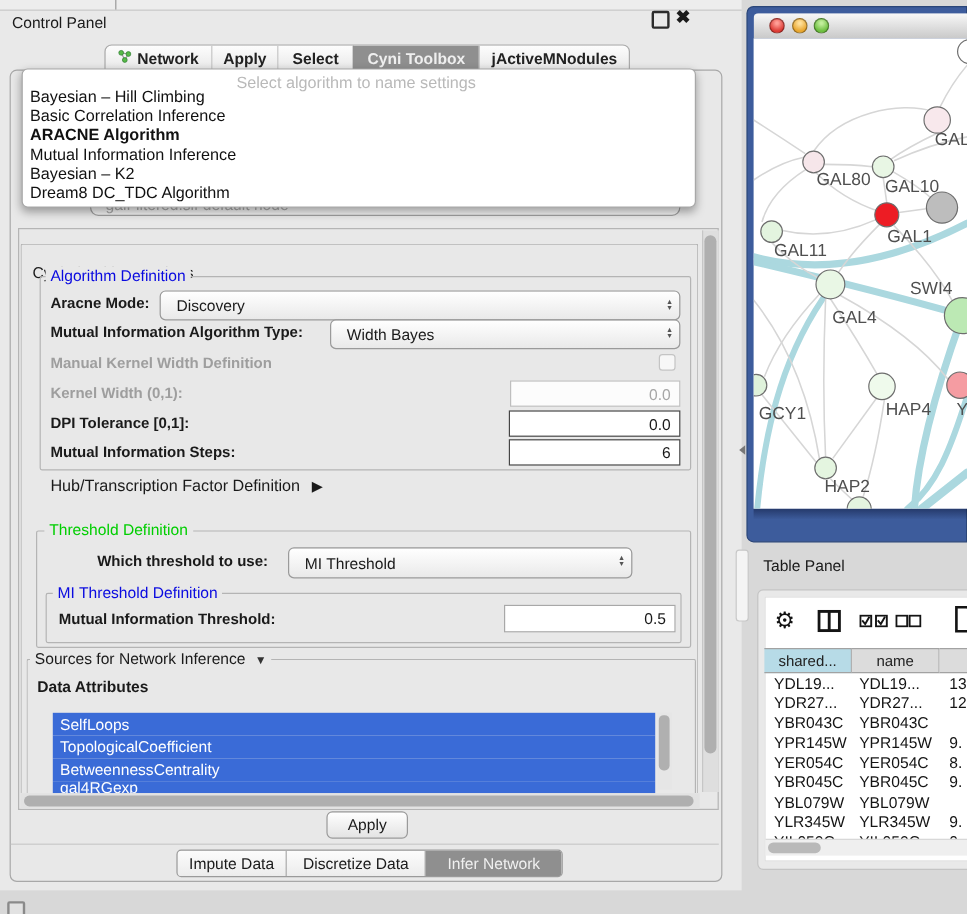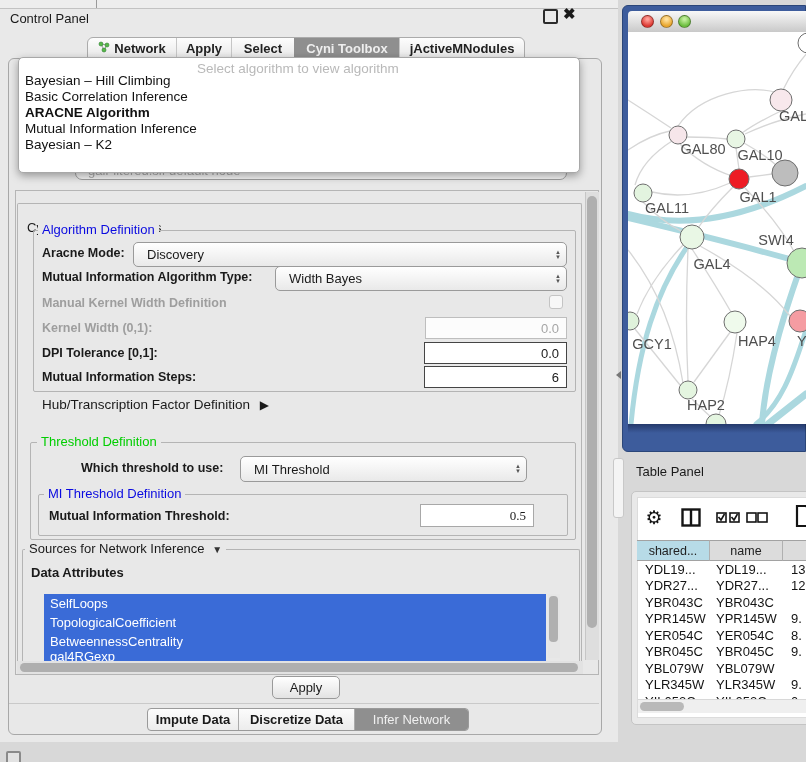--- a/index.html
+++ b/index.html
@@ -60,21 +60,21 @@
   #attr-scroll{left:548px;top:594px;width:12px;height:64px;background:#E6E6E6;}
   #attr-scroll .thumb{position:absolute;left:1px;top:2px;width:9px;height:46px;background:#B0B0B0;border-radius:4px;}
 
   #apply-btn{left:272px;top:676px;width:66px;height:21px;border:1px solid #9A9A9A;border-radius:5px;
              background:linear-gradient(#FFFFFF,#E3E3E3);display:flex;align-items:center;justify-content:center;
              font-size:13px;}
   #panel-divider{left:9px;top:703px;width:590px;height:1px;background:#C9C9C9;}
 
   #seg{left:147px;top:708px;height:21px;display:flex;border:1px solid #9A9A9A;border-radius:4px;overflow:hidden;
        background:linear-gradient(#FCFCFC,#ECECEC);}
-  .seg-item{display:flex;align-items:center;justify-content:center;font-size:13px;font-weight:bold;color:#1A1A1A;
+  .seg-item{display:flex;align-items:center;justify-content:center;font-size:13px;font-weight:normal;color:#1A1A1A;
             border-left:1px solid #ABABAB;box-sizing:border-box;}
   .seg-item:first-child{border-left:none;}
   .seg-item.selected{background:#8F8F8F;color:#F0F0F0;font-weight:normal;}
 
   
   #popup{left:18px;top:57px;width:560px;height:114px;background:#FFFFFF;border:1px solid #A8A8A8;border-radius:5px;
          box-shadow:0 3px 8px rgba(0,0,0,0.35);z-index:40;}
   #popup .ph{position:absolute;left:178px;top:3px;font-size:13.5px;color:#B9B9B9;}
   .pi{position:absolute;left:4px;height:16px;line-height:16px;font-size:13.5px;padding-left:2px;color:#111;white-space:nowrap;}
   .pi.bold{font-weight:bold;}
@@ -215,21 +215,21 @@
     <span class="st">
         <span>▲</span>
         <span>▼</span>
       </span>
   </div>
 
   <div class="abs grp" style="left:38px;top:494px;width:528px;height:40px;"></div>
   <div class="abs grp-title t-blue" style="left:44px;top:486px;">MI Threshold Definition</div>
 
   <div class="abs lbl" style="left:49px;top:509px;">Mutual Information Threshold:</div>
-  <div class="abs input light" style="left:420px;top:504px;width:114px;height:23px;font-family:Liberation Serif, serif;">0.5</div>
+  <div class="abs input light" style="left:420px;top:504px;width:143px;height:23px;">0.5</div>
 
   <div class="abs grp open-bottom" style="left:22px;top:549px;width:556px;height:111px;"></div>
   <div class="abs grp-title" style="left:25px;top:541px;">
     <span>Sources for Network Inference</span>
     <span style="font-size:10px;color:#333;padding-left:4px;">▼</span>
   </div>
   <div class="abs lbl" style="left:31px;top:565px;font-size:13px;">Data Attributes</div>
 
   <div class="abs attr-row" style="top:594px;">SelfLoops</div>
   <div class="abs attr-row" style="top:613px;">TopologicalCoefficient</div>
@@ -248,26 +248,27 @@
 
   <div class="abs" id="apply-btn">Apply</div>
   <div class="abs" id="panel-divider"></div>
   <div class="abs" id="seg">
     <div class="seg-item" style="width:90px">Impute Data</div>
     <div class="seg-item" style="width:116px">Discretize Data</div>
     <div class="seg-item selected" style="width:114px">Infer Network</div>
   </div>
 
   <div class="abs" id="popup">
-    <span class="ph">Select algorithm to view algorithm</span>
+    <span class="ph">Select algorithm to name settings</span>
     <div class="pi" style="top:15px;">Bayesian – Hill Climbing</div>
     <div class="pi" style="top:31px;">Basic Correlation Inference</div>
     <div class="pi bold" style="top:47px;">ARACNE Algorithm</div>
     <div class="pi" style="top:63px;">Mutual Information Inference</div>
     <div class="pi" style="top:79px;">Bayesian – K2</div>
+    <div class="pi" style="top:95px;">Dream8 DC_TDC Algorithm</div>
   </div>
 
   <div class="abs" id="split-arrow"></div>
   <div class="abs" id="split-handle"></div>
 
   <div class="abs" id="net-frame"></div>
   <div class="abs" id="net-title">
     <span class="tl" id="tl-red"></span>
     <span class="tl" id="tl-yellow"></span>
     <span class="tl" id="tl-green"></span>

